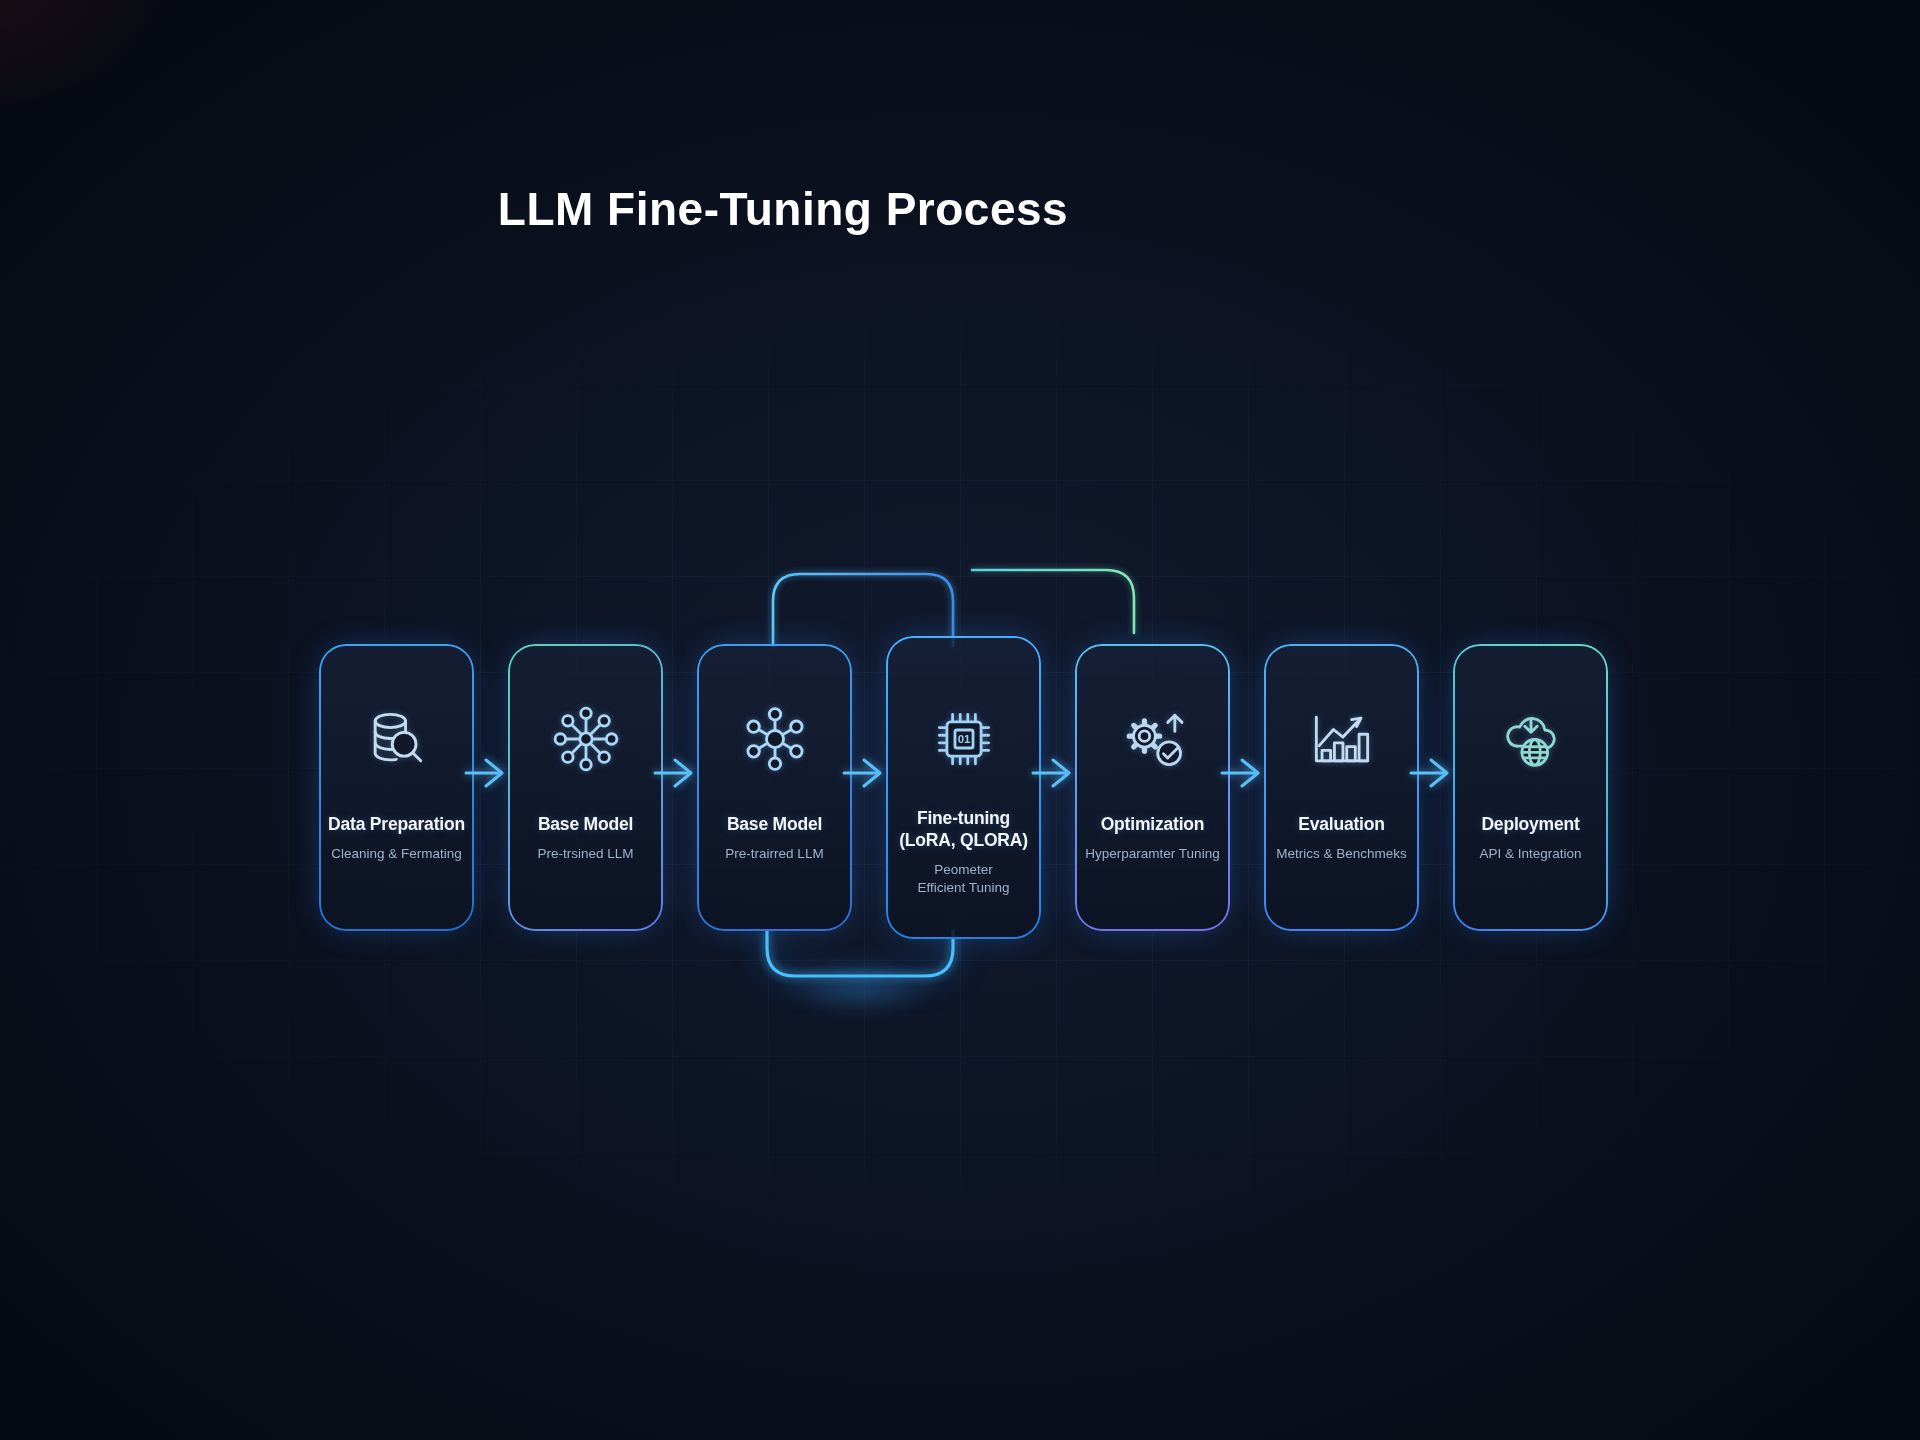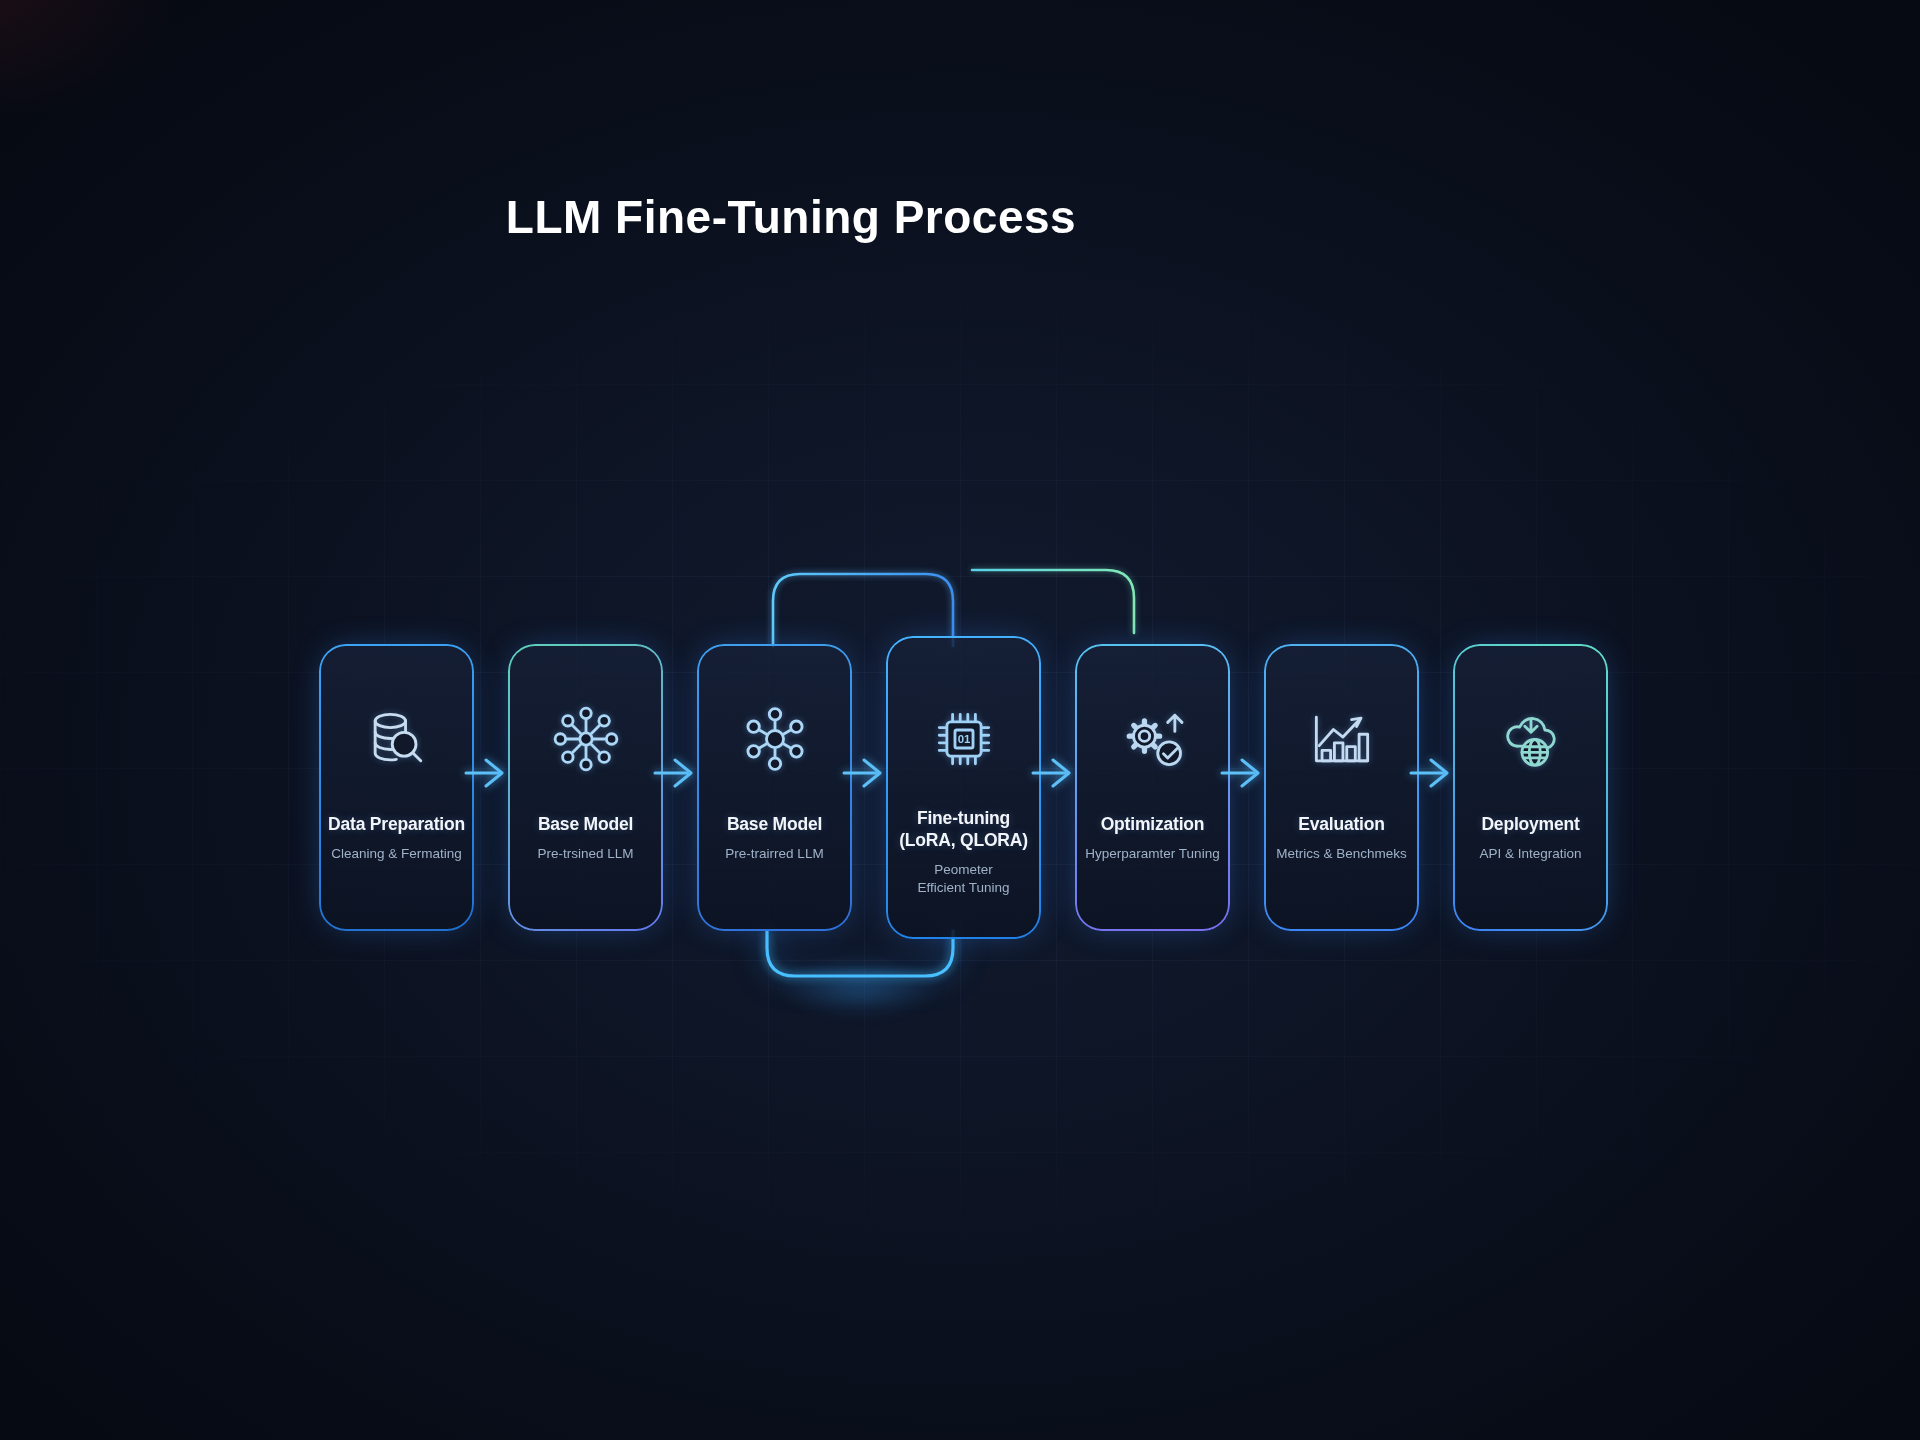--- a/index.html
+++ b/index.html
@@ -17,21 +17,21 @@
   .bg-grid{
     position:absolute;inset:0;
     background-image:
       linear-gradient(to right, rgba(130,170,230,.055) 1px, transparent 1px),
       linear-gradient(to bottom, rgba(130,170,230,.055) 1px, transparent 1px);
     background-size:96px 96px;
     -webkit-mask-image:radial-gradient(62% 38% at 51% 53%, #000 35%, transparent 100%);
             mask-image:radial-gradient(62% 38% at 51% 53%, #000 35%, transparent 100%);
   }
   .page-title{
-    position:absolute;top:182px;left:343px;width:880px;margin:8px;
+    position:absolute;top:182px;left:343px;width:880px;margin:0;
     text-align:center;font-size:46px;font-weight:700;letter-spacing:.5px;
     color:#ffffff;z-index:3;
   }
   .loops{position:absolute;left:0;top:0;z-index:1;}
   .lp-blue{stroke:url(#lg-blue);stroke-width:2.6;fill:none;stroke-linecap:round;
            filter:drop-shadow(0 0 3px rgba(90,185,255,.65));}
   .lp-teal{stroke:url(#lg-teal);stroke-width:2.6;fill:none;stroke-linecap:round;
            filter:drop-shadow(0 0 3px rgba(110,225,200,.5));}
   .lp-bright{stroke:var(--loop-bright,#49c0ff);stroke-width:3.2;fill:none;stroke-linecap:round;
            filter:drop-shadow(0 0 5px rgba(70,190,255,.9)) drop-shadow(0 0 14px rgba(40,150,255,.55));}

